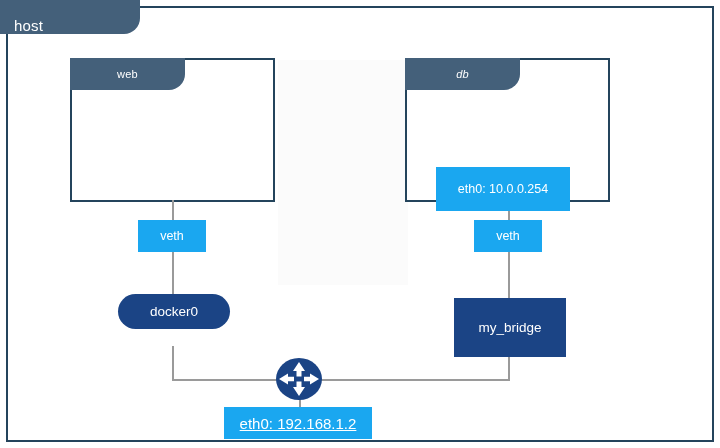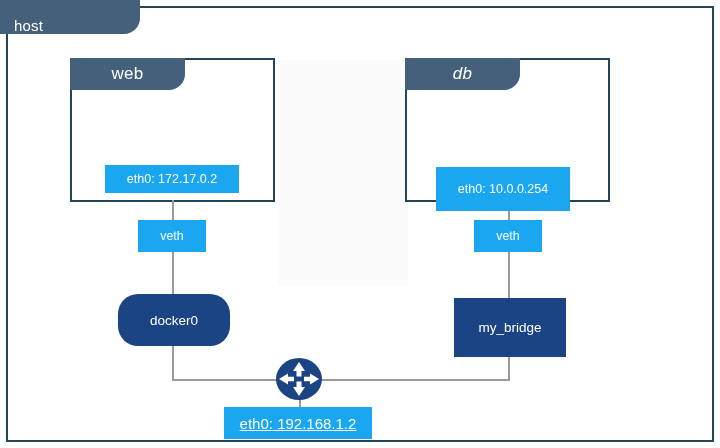--- a/index.html
+++ b/index.html
@@ -64,21 +64,21 @@
     background: #ffffff;
   }
   .cbox-tab {
     position: absolute;
     left: -2px;
     top: -2px;
     height: 32px;
     background: #44607a;
     border-bottom-right-radius: 16px;
     color: #ffffff;
-    font-size: 17px;
+    font-size: 11px;
     display: flex;
     align-items: center;
     justify-content: center;
     box-sizing: border-box;
     letter-spacing: .2px;
   }
 
   
   .chip {
     position: absolute;
@@ -155,41 +155,38 @@
 
   <div class="line-h" style="left:310px; top:379px; width:200px;"></div>
 
   <div class="line-v" style="left:299px; top:392px; height:18px;"></div>
 
   <div class="cbox" style="left:70px; top:58px; width:205px; height:144px;">
     <div class="cbox-tab" style="width:115px;">
       <span>web</span>
     </div>
   </div>
-  <div class="chip" style="left:105px; top:165px; width:134px; height:28px;">
-    <span>eth0: 172.17.0.2</span>
-  </div>
 
   <div class="cbox" style="left:405px; top:58px; width:205px; height:144px;">
     <div class="cbox-tab" style="width:115px;font-style:italic;">
       <span>db</span>
     </div>
   </div>
   <div class="chip" style="left:436px; top:167px; width:134px; height:44px;">
     <span>eth0: 10.0.0.254</span>
   </div>
 
   <div class="chip" style="left:138px; top:220px; width:68px; height:32px;">
     <span>veth</span>
   </div>
   <div class="chip" style="left:474px; top:220px; width:68px; height:32px;">
     <span>veth</span>
   </div>
 
-  <div class="bridge" style="left:118px; top:294px; width:112px; height:52px;border-radius:20px;">
+  <div class="bridge" style="left:118px; top:294px; width:112px; height:35px;border-radius:20px;">
     <span>docker0</span>
   </div>
   <div class="bridge" style="left:454px; top:298px; width:112px; height:59px;">
     <span>my_bridge</span>
   </div>
 
   <div class="router" style="left:275px; top:357px; width:48px; height:44px;">
     <svg width="48" height="44" viewBox="0 0 48 44">
       <ellipse cx="24" cy="22" rx="23" ry="21" fill="#1b4485"></ellipse>
 

